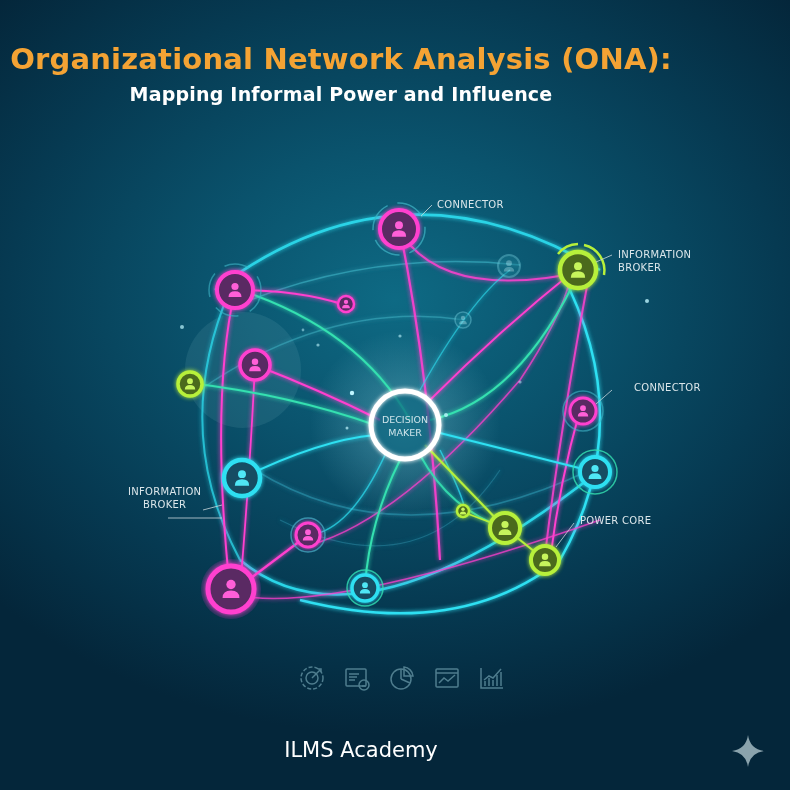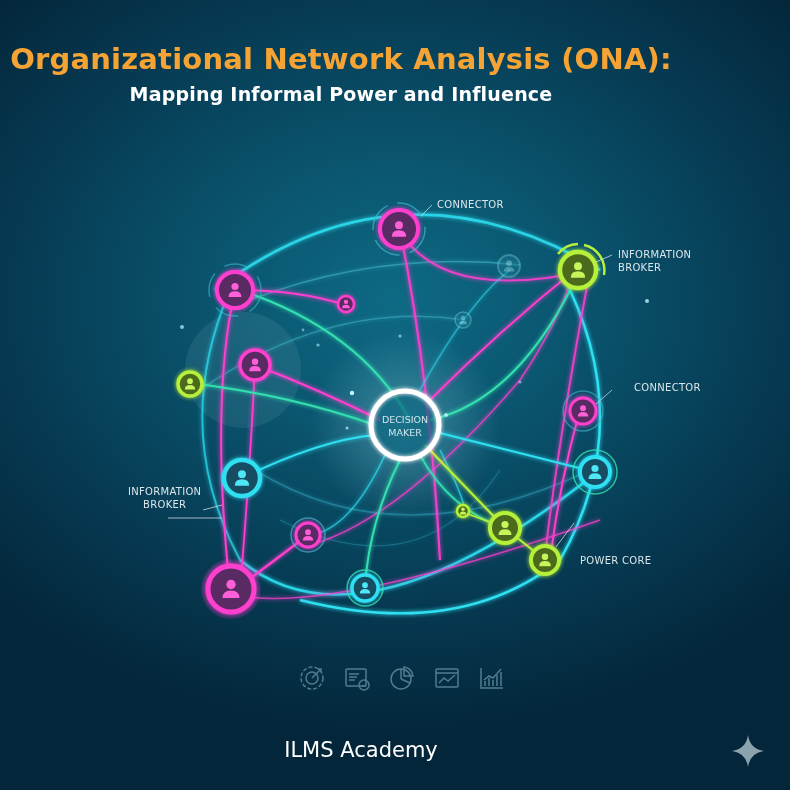--- a/index.html
+++ b/index.html
@@ -204,21 +204,21 @@
 <div class="lbl" style="left:437px;top:198px;">CONNECTOR</div>
 <div class="lbl" style="left:618px;top:248px;">
   <div>INFORMATION</div>
   <div>BROKER</div>
 </div>
 <div class="lbl" style="left:618px;top:381px;margin-left:16px;">CONNECTOR</div>
 <div class="lbl" style="left:128px;top:485px;text-align:center;">
   <div>INFORMATION</div>
   <div>BROKER</div>
 </div>
-<div class="lbl" style="left:580px;top:514px;margin-top:40px;">POWER CORE</div>
+<div class="lbl" style="left:580px;top:514px;">POWER CORE</div>
 
 <div class="icons">
   <svg viewBox="0 0 28 28" fill="none" stroke="#4f7d8e" stroke-width="1.5">
     <circle cx="14" cy="14" r="11" stroke-dasharray="4 2"></circle>
       <circle cx="14" cy="14" r="6"></circle>
       <path d="M14 14 L22 6 M20 5 L23 5 L23 8"></path>
   </svg>
   <svg viewBox="0 0 28 28" fill="none" stroke="#4f7d8e" stroke-width="1.5">
     <rect x="3" y="5" width="20" height="17" rx="1"></rect>
       <path d="M6 10 H16 M6 13 H14 M6 16 H12"></path>

